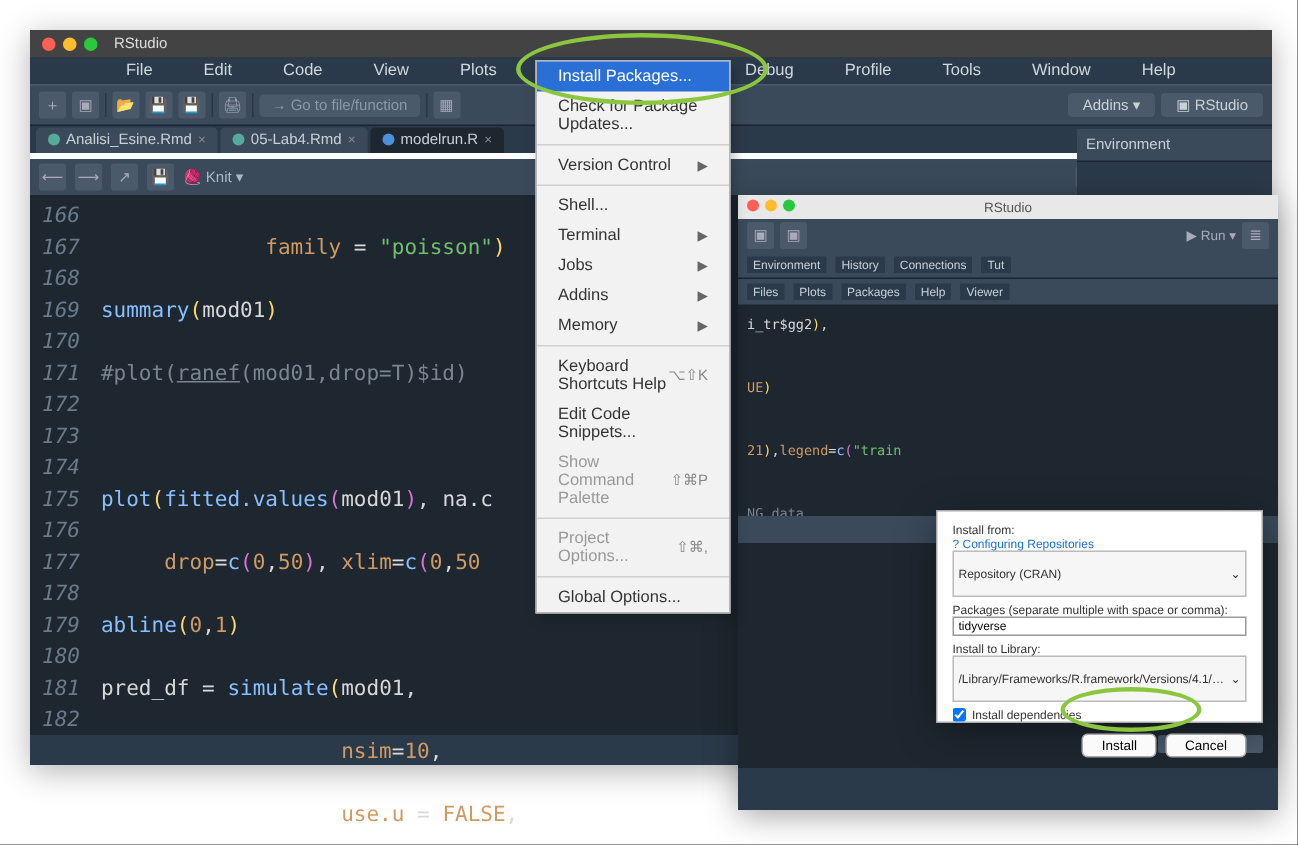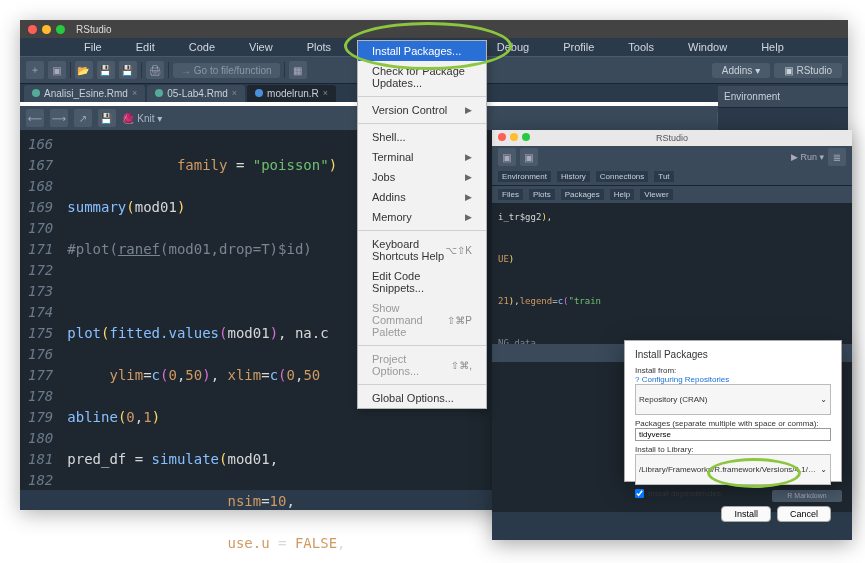--- a/index.html
+++ b/index.html
@@ -186,21 +186,21 @@
       <div>180</div>
       <div>181</div>
       <div>182</div>
     </div>
     <div class="code">
 <div>             <span class="arg">family</span> <span class="op">=</span> <span class="str">"poisson"</span><span class="paren1">)</span></div>
 <div><span class="fn">summary</span><span class="paren1">(</span>mod01<span class="paren1">)</span></div>
 <div><span class="com">#plot(<u>ranef</u>(mod01,drop=T)$id)</span></div>
 <div>&nbsp;</div>
 <div><span class="fn">plot</span><span class="paren1">(</span><span class="fn">fitted.values</span><span class="paren2">(</span>mod01<span class="paren2">)</span>, na.c</div>
-<div>     <span class="arg">ylim</span>=<span class="fn">c</span><span class="paren2">(</span><span class="num">0</span>,<span class="num">50</span><span class="paren2">)</span>, <span class="arg">xlim</span>=<span class="fn">c</span><span class="paren2">(</span><span class="num">0</span>,<span class="num">50</span></div>
+<div>     <span class="arg">drop</span>=<span class="fn">c</span><span class="paren2">(</span><span class="num">0</span>,<span class="num">50</span><span class="paren2">)</span>, <span class="arg">xlim</span>=<span class="fn">c</span><span class="paren2">(</span><span class="num">0</span>,<span class="num">50</span></div>
 <div><span class="fn">abline</span><span class="paren1">(</span><span class="num">0</span>,<span class="num">1</span><span class="paren1">)</span></div>
 <div>pred_df <span class="op">=</span> <span class="fn">simulate</span><span class="paren1">(</span>mod01,</div>
 <div>                   <span class="arg">nsim</span>=<span class="num">10</span>,</div>
 <div>                   <span class="arg">use.u</span> <span class="op">=</span> <span class="bool">FALSE</span>,</div>
 
 
 
 
 
 
@@ -316,21 +316,20 @@
 
 
 <span class="com">NG data</span></div>
   <div class="rs2-bottom-tabs"></div>
   <div class="rs2-console">
     <div class="rs2-minibox">R Markdown</div>
   </div>
 </div>
 
 <div class="dlg">
-  <div class="dlg-title">Install Packages</div>
   <div class="dlg-row">
     <div class="dlg-label">
       <span>Install from:</span>
       <span class="dlg-link">? <span>Configuring Repositories</span></span>
     </div>
     <div class="dlg-select">
         <span>Repository (CRAN)</span>
         <span>⌄</span>
       </div>
   </div>

